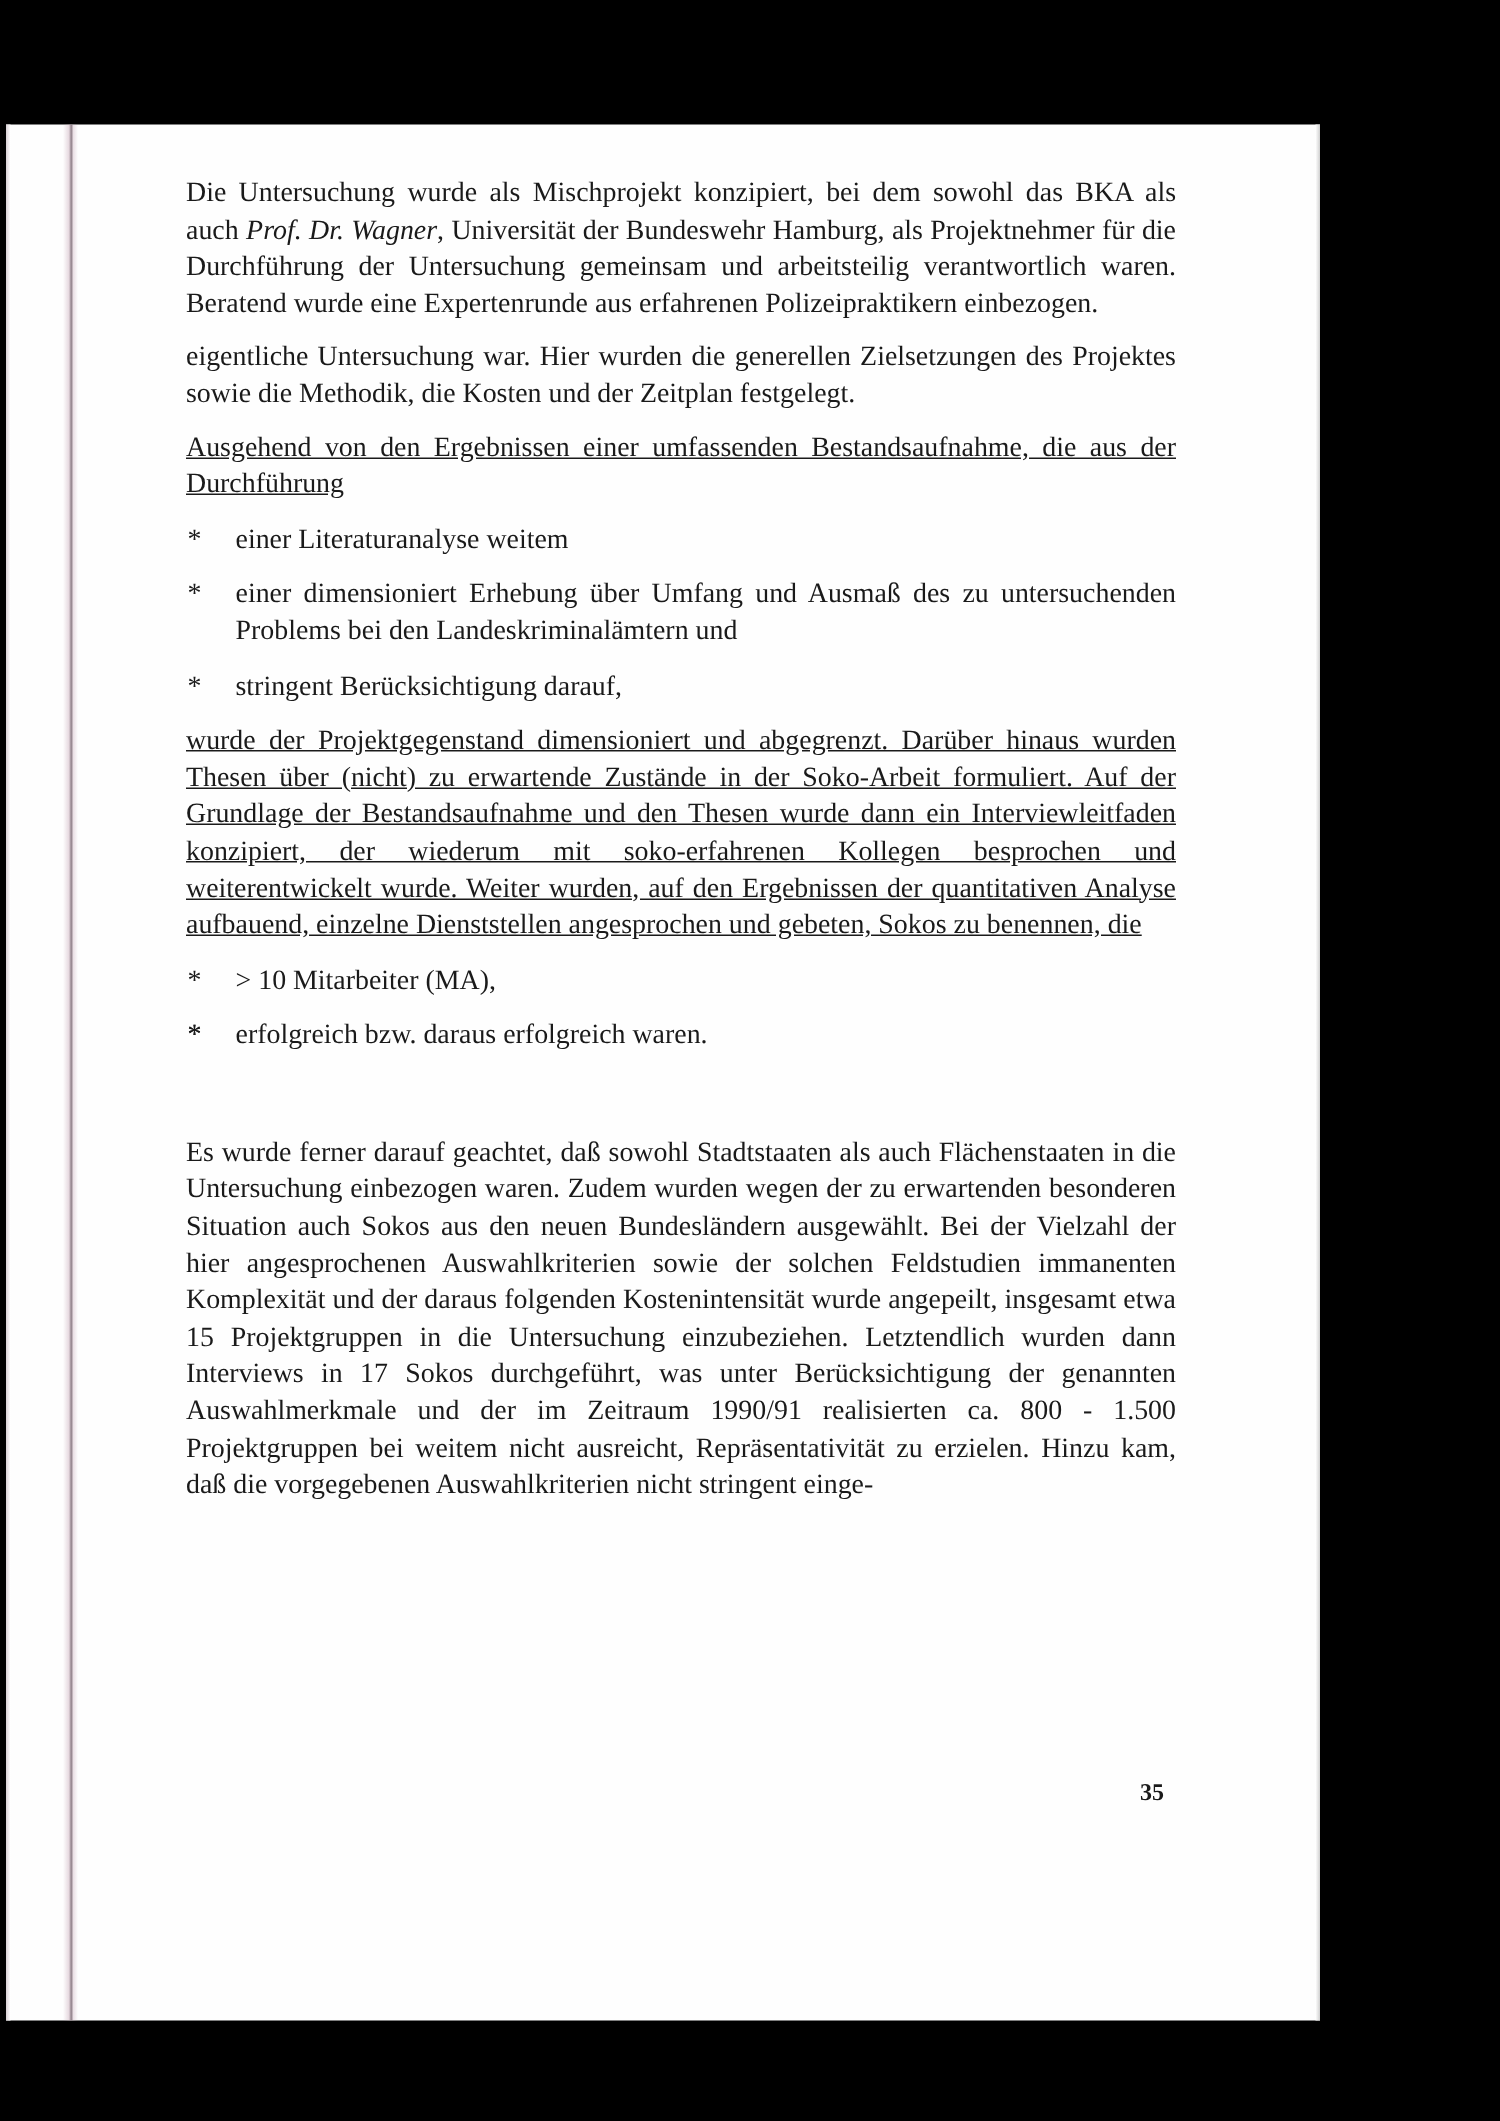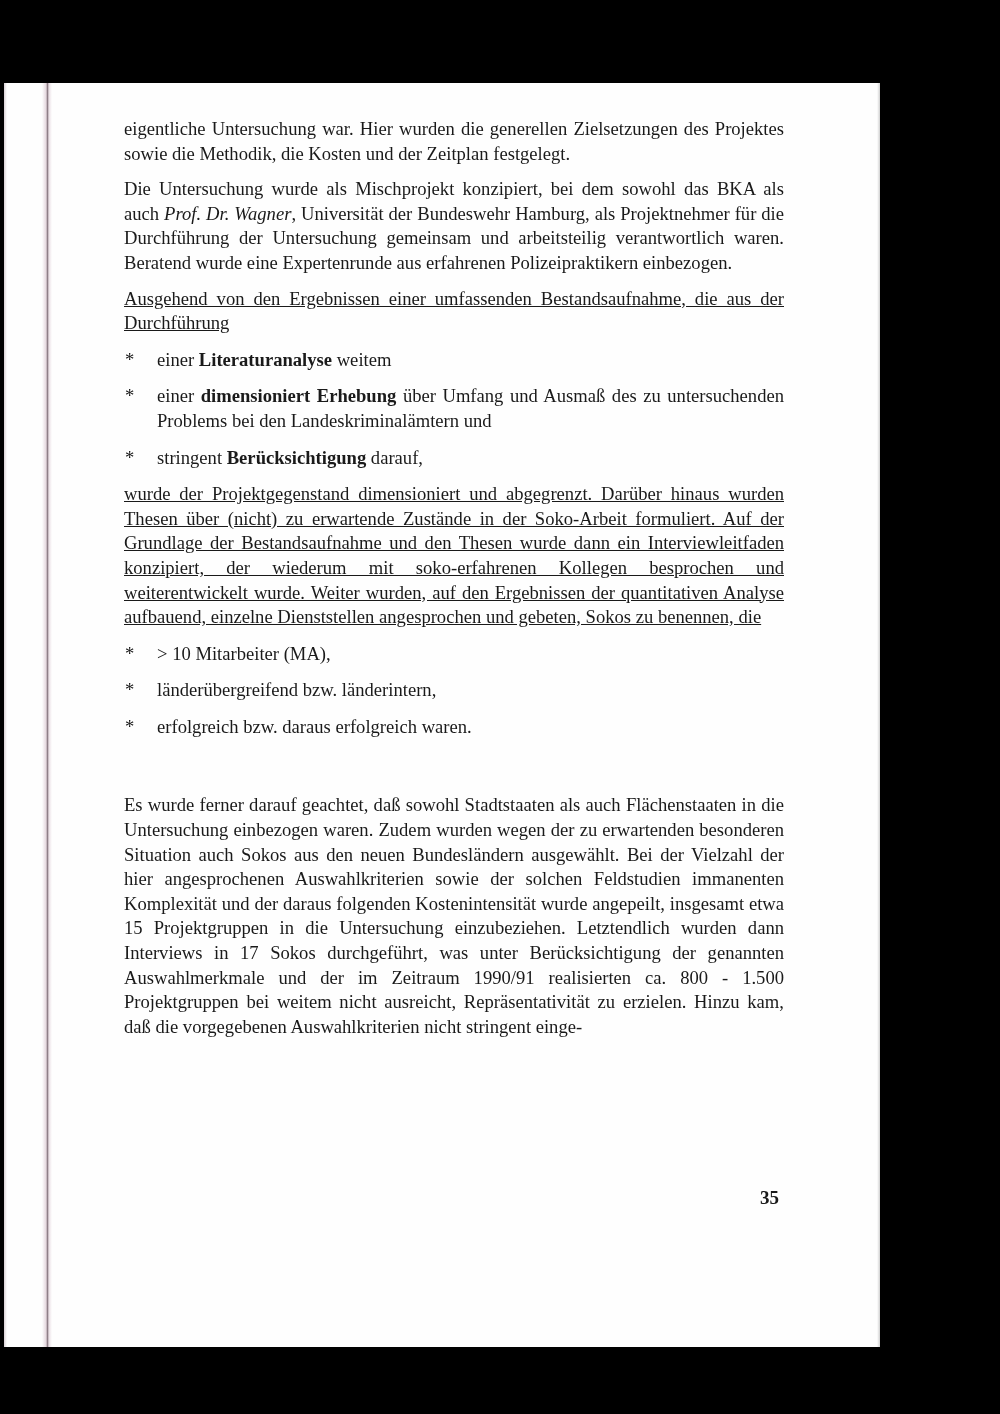--- a/index.html
+++ b/index.html
@@ -26,53 +26,53 @@
   .text {
     position: absolute; left: 124px; top: 117px; width: 660px;
     font-size: 18.6px; line-height: 24.6px; color: #1a1a1a;
   }
   .text p { margin: 0 0 11px 0; text-align: justify; }
   .text p.tight { margin-bottom: 12px; text-decoration: underline; }
   .bullets { list-style: none; margin: 0 0 11px 0; padding: 0; }
   .bullets li { position: relative; padding-left: 33px; margin-bottom: 12px; text-align: left; }
   .bullets li .star { position: absolute; left: 1px; top: 0; }
   .gap { height: 42px; }
-  b { font-weight: bold; }
+  b { font-weight: normal; }
   i { font-style: italic; }
   .pageno {
-    position: absolute; left: 760px; top: 1187px; font-size: 19px; font-weight: bold; color: #1a1a1a;
+    position: absolute; left: 760px; top: 1187px; font-size: 16px; font-weight: bold; color: #1a1a1a;
   }
 </style>
 </head>
 <body>
 
 <div class="page">
   <div class="page-edge-left"></div>
   <div class="gutter"></div>
   <div class="page-edge-right"></div>
 </div>
 
 <div class="text">
+  <p><span>Die Untersuchung wurde als Mischprojekt konzipiert, bei dem sowohl das BKA als auch </span><i>Prof. Dr. Wagner</i><span>, Universität der Bundeswehr Hamburg, als Projektnehmer für die Durchführung der Untersuchung gemeinsam und arbeitsteilig verantwortlich waren. Beratend wurde eine Expertenrunde aus erfahrenen Polizeipraktikern einbezogen.</span></p>
+
   <p>eigentliche Untersuchung war. Hier wurden die generellen Zielsetzungen des Projektes sowie die Methodik, die Kosten und der Zeitplan festgelegt.</p>
-
-  <p><span>Die Untersuchung wurde als Mischprojekt konzipiert, bei dem sowohl das BKA als auch </span><i>Prof. Dr. Wagner</i><span>, Universität der Bundeswehr Hamburg, als Projektnehmer für die Durchführung der Untersuchung gemeinsam und arbeitsteilig verantwortlich waren. Beratend wurde eine Expertenrunde aus erfahrenen Polizeipraktikern einbezogen.</span></p>
 
   <p class="tight">Ausgehend von den Ergebnissen einer umfassenden Bestandsaufnahme, die aus der Durchführung</p>
 
   <ul class="bullets">
     <li><span class="star">*</span><span>einer </span><b>Literaturanalyse</b><span> weitem</span></li>
     <li style="text-align:justify"><span class="star">*</span><span>einer </span><b>dimensioniert Erhebung</b><span> über Umfang und Ausmaß des zu untersu­chenden Problems bei den Landeskriminalämtern und</span></li>
     <li><span class="star">*</span><span>stringent </span><b>Berücksichtigung</b><span> darauf,</span></li>
   </ul>
 
   <p class="tight">wurde der Projektgegenstand dimensioniert und abgegrenzt. Darüber hinaus wurden Thesen über (nicht) zu erwartende Zustände in der Soko-Arbeit for­muliert. Auf der Grundlage der Bestandsaufnahme und den Thesen wurde dann ein Interviewleitfaden konzipiert, der wiederum mit soko-erfahrenen Kollegen besprochen und weiterentwickelt wurde. Weiter wurden, auf den Ergebnissen der quantitativen Analyse aufbauend, einzelne Dienststellen angesprochen und gebeten, Sokos zu benennen, die</p>
 
   <ul class="bullets">
     <li><span class="star">*</span><span>&gt; 10 Mitarbeiter (MA),</span></li>
-    <li><span class="star">*</span><span>länderübergreifend bzw. länderintern,</span></li>
+    <li><span class="star">*</span></li>
     <li><span class="star">*</span><span>erfolgreich bzw. daraus erfolgreich waren.</span></li>
   </ul>
 
   <div class="gap"></div>
 
   <p>Es wurde ferner darauf geachtet, daß sowohl Stadtstaaten als auch Flächen­staaten in die Untersuchung einbezogen waren. Zudem wurden wegen der zu erwartenden besonderen Situation auch Sokos aus den neuen Bundesländern ausgewählt. Bei der Vielzahl der hier angesprochenen Auswahlkriterien sowie der solchen Feldstudien immanenten Komplexität und der daraus folgenden Kostenintensität wurde angepeilt, insgesamt etwa 15 Projektgrup­pen in die Untersuchung einzubeziehen. Letztendlich wurden dann Interviews in 17 Sokos durchgeführt, was unter Berücksichtigung der genannten Auswahlmerkmale und der im Zeitraum 1990/91 realisierten ca. 800 - 1.500 Projektgruppen bei weitem nicht ausreicht, Repräsentativität zu erzielen. Hinzu kam, daß die vorgegebenen Auswahlkriterien nicht stringent einge-</p>
 </div>
 
 <div class="pageno">35</div>
 

